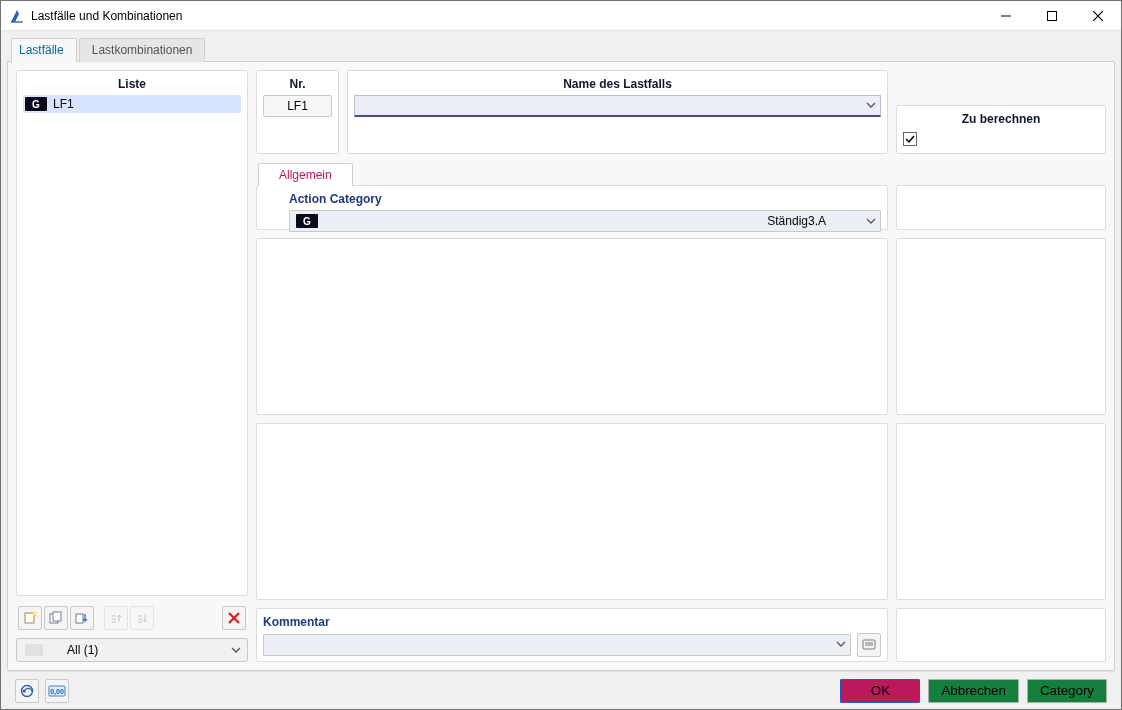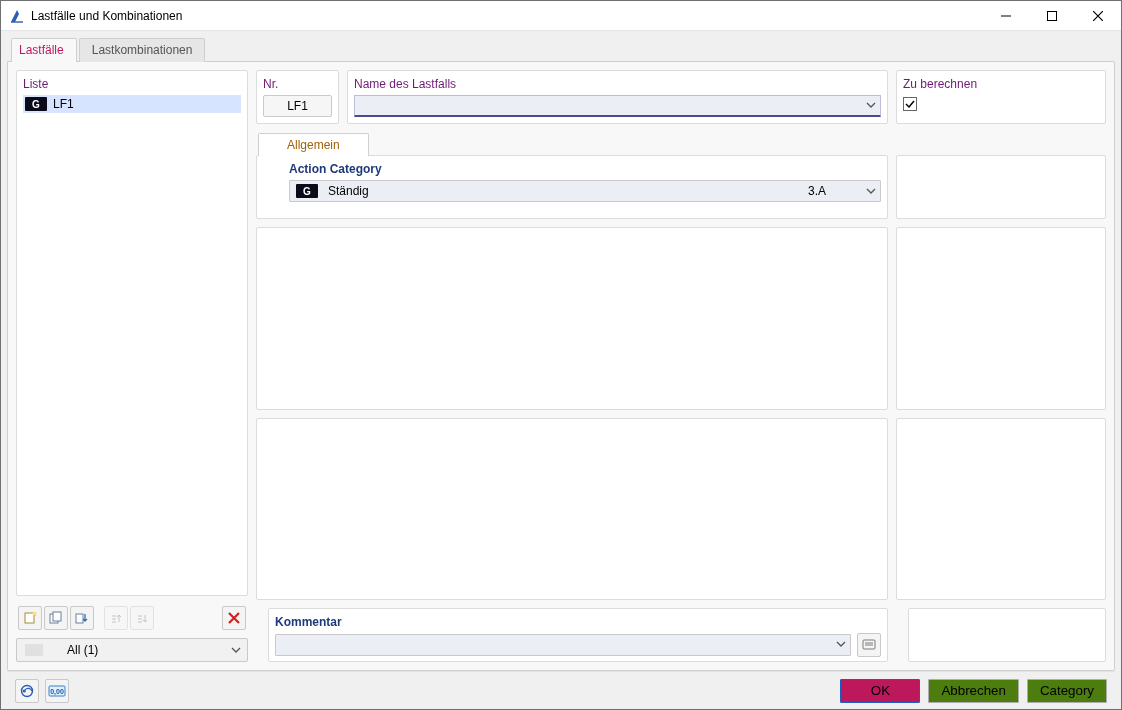--- a/index.html
+++ b/index.html
@@ -9,27 +9,27 @@
   .titlebar { height: 30px; display: flex; align-items: center; padding: 0 0 0 8px; background: #fff; border-bottom: 1px solid #e5e5e5; }
   .titlebar .title { flex: 1; font-size: 12px; color: #000; }
   .titlebar .winbtn { width: 46px; height: 30px; display: flex; align-items: center; justify-content: center; color: #000; }
   .titlebar .winbtn svg { width: 10px; height: 10px; }
 
   .body { flex: 1; background: #f0f0f0; padding: 6px 6px 0 6px; display: flex; flex-direction: column; }
 
   
   .tabstrip { height: 24px; display: flex; gap: 0; margin-left: 4px; }
   .tab { padding: 4px 12px 0 12px; height: 24px; background: #e6e6e6; color: #555; border: 1px solid #cfcfcf; border-bottom: none; border-radius: 2px 2px 0 0; margin-right: 2px; position: relative; top: 1px; cursor: pointer; }
-  .tab.active { background: #f8f8f8; color: #be185d; font-weight: 400; border-color: #cfcfcf; z-index: 2; padding-left: 7px; }
+  .tab.active { background: #f8f8f8; color: #0369a1; font-weight: 400; border-color: #cfcfcf; z-index: 2; padding-left: 7px; }
   .tabpanel-outer { flex: 1; border: 1px solid #cfcfcf; background: #f8f8f8; padding: 8px; display: flex; gap: 8px; border-radius: 0 2px 2px 2px; }
 
   
   .leftcol { width: 232px; display: flex; flex-direction: column; gap: 6px; }
   .panel { border: 1px solid #dcdcdc; background: #fff; border-radius: 2px; padding: 6px; }
-  .panel .panel-title { color: #701a75; font-weight: 400; margin-bottom: 4px; }
+  .panel .panel-title { color: #0f172a; font-weight: 700; margin-bottom: 4px; text-align: center; }
 
   .listpanel { flex: 1; display: flex; flex-direction: column; }
   .listbox { flex: 1; background: #fff; border: none; }
   .listrow { height: 18px; display: flex; align-items: center; background: #d6e4ff; }
   .badge-g { width: 22px; height: 14px; background: #0a0a1a; color: #fff; font-size: 10px; font-weight: 700; display: inline-flex; align-items: center; justify-content: center; margin: 0 4px 0 2px; border-radius: 1px; }
   .listrow .label { flex: 1; padding-left: 2px; }
 
   .toolbar { display: flex; align-items: center; gap: 2px; padding: 4px 2px 2px 2px; }
   .iconbtn { width: 24px; height: 24px; border: 1px solid #c9c9c9; background: #f4f4f4; border-radius: 2px; display: inline-flex; align-items: center; justify-content: center; cursor: pointer; }
   .iconbtn.disabled { opacity: 0.45; cursor: default; }
@@ -39,55 +39,55 @@
   .filterselect { height: 24px; border: 1px solid #c9c9c9; background: #f1f1f1; border-radius: 2px; display: flex; align-items: center; padding: 0 6px 0 8px; cursor: pointer; }
   .filterselect .swatch { width: 18px; height: 12px; background: #e0e0e0; margin-right: 10px; }
   .filterselect .val { flex: 1; text-align: left; padding-left: 14px; }
   .chevron { width: 10px; height: 10px; }
 
   
   .rightcol { flex: 1; display: flex; flex-direction: column; gap: 8px; }
   .toprow { display: flex; gap: 8px; }
   .panel.nr { width: 83px; }
   .panel.name { flex: 1; }
-  .panel.calc { width: 210px; }
+  .panel.calc { width: 210px; margin-top: 35px; }
   .nrval { width: 100%; height: 22px; border: 1px solid #c9c9c9; background: #f6f6f6; border-radius: 2px; display: flex; align-items: center; justify-content: center; }
   .nameinput { width: 100%; height: 22px; border: 1px solid #bcbcdc; background: #eceef6; border-bottom: 2px solid #4a4a8c; border-radius: 1px; display: flex; align-items: center; }
   .nameinput .txt { flex: 1; padding-left: 6px; }
   .nameinput .dd { width: 18px; text-align: center; }
 
   .checkbox { width: 14px; height: 14px; border: 1px solid #666; display: inline-flex; align-items: center; justify-content: center; margin-top: 2px; background: #fff; }
   .checkbox svg { width: 10px; height: 10px; }
 
   
   .midtabs { display: flex; margin-left: 2px; }
-  .midtab { padding: 4px 28px; background: #fff; border: 1px solid #cfcfcf; border-bottom: none; border-radius: 2px 2px 0 0; position: relative; top: 1px; color: #a16207; cursor: pointer; }
+  .midtab { padding: 4px 20px; background: #fff; border: 1px solid #cfcfcf; border-bottom: none; border-radius: 2px 2px 0 0; position: relative; top: 1px; color: #be185d; cursor: pointer; }
 
   .midcontent { flex: 1; display: flex; gap: 8px; }
   .midmain { flex: 1; display: flex; flex-direction: column; gap: 8px; }
   .midside { width: 210px; display: flex; flex-direction: column; gap: 8px; }
 
   .sectionlabel { color: #1e3a7a; font-weight: 600; margin-bottom: 4px; }
   .catselect { width: 100%; height: 22px; border: 1px solid #c9c9c9; background: #eceef6; border-radius: 1px; display: flex; align-items: center; padding: 0 4px; cursor: pointer; }
-  .catselect .nm { flex: 1; padding-left: 6px; }
+  .catselect .nm { flex: 1; padding-left: 6px; text-align: right; }
   .catselect .code { padding-right: 40px; }
 
-  .panel.action { height: 64px; padding-left: 32px; }
+  .panel.action { height: 45px; padding-left: 32px; }
   .panel.blank1 { flex: 1.15; }
   .panel.blank2 { flex: 1.15; }
   .panel.sideblank { flex: 1; }
-  .panel.comment { height: 54px; margin-left: 12px; }
+  .panel.comment { height: 54px; }
   .commentrow { display: flex; gap: 6px; align-items: center; }
   .commentselect { flex: 1; height: 22px; border: 1px solid #c9c9c9; background: #eceef6; border-radius: 1px; display: flex; align-items: center; }
   .commentselect .dd { width: 18px; text-align: center; margin-left: auto; }
 
   
   .footer { height: 38px; display: flex; align-items: center; padding: 0 8px; gap: 6px; background: #f0f0f0; border-top: 1px solid #e2e2e2; }
   .footer .right { margin-left: auto; display: flex; gap: 8px; }
-  .btn { height: 24px; min-width: 80px; padding: 0 12px; border: 1px solid #adadad; background: #4d7c0f; border-radius: 1px; cursor: pointer; }
+  .btn { height: 24px; min-width: 80px; padding: 0 12px; border: 1px solid #adadad; background: #15803d; border-radius: 1px; cursor: pointer; }
   .btn.primary { border: 1.5px solid #1c5dc2; background: #be185d; }
 
   .appicon { width: 16px; height: 16px; margin-right: 6px; display: inline-flex; align-items: center; justify-content: center; }
 </style>
 </head>
 <body>
 
 <div class="window">
 
   <div class="titlebar">

